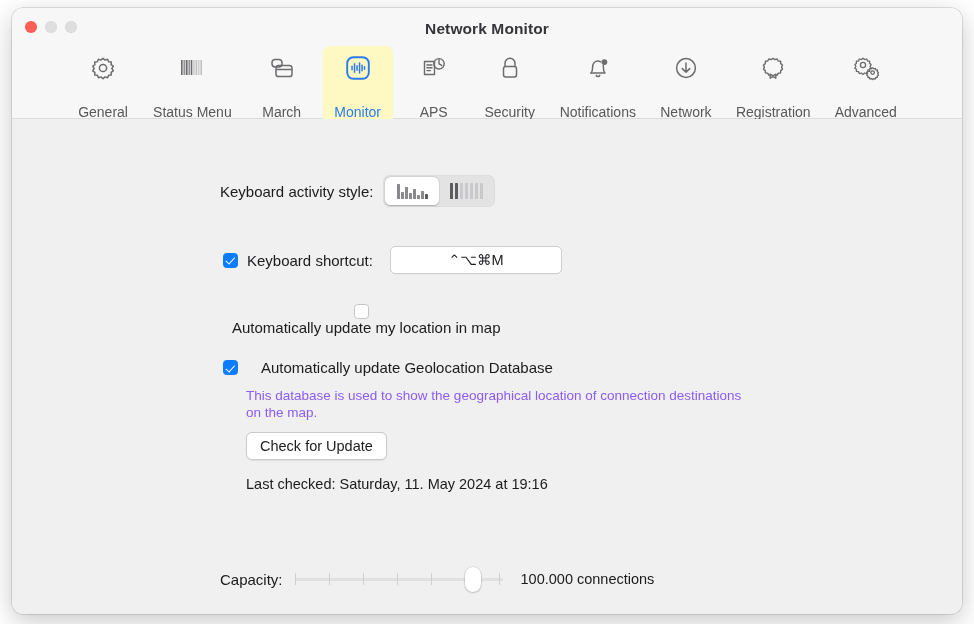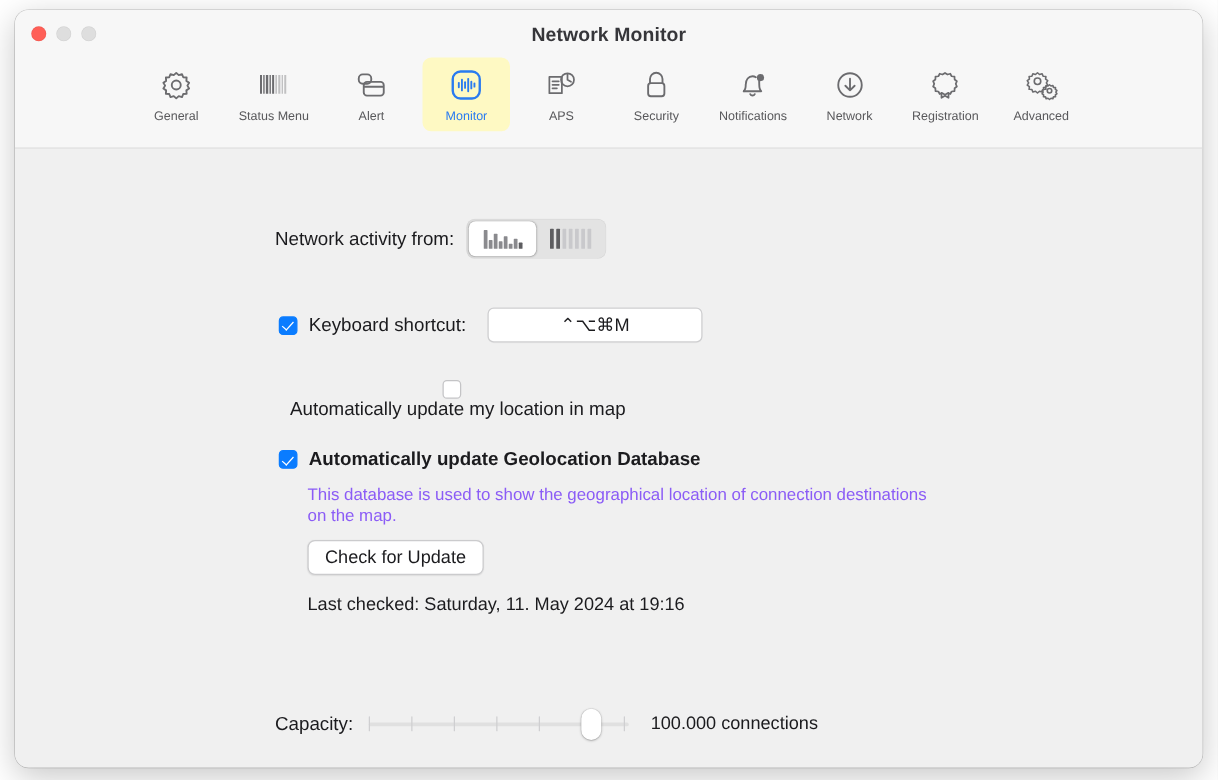--- a/index.html
+++ b/index.html
@@ -88,22 +88,22 @@
   .tab.selected { background: #fef9c3; }
   .tab .glyph {
     height: 30px;
     display: flex;
     align-items: center;
     justify-content: center;
     color: #6c6c6f;
   }
   .tab.selected .glyph { color: #2a7bf0; }
   .tab .tab-label {
-    margin-top: 5px;
-    font-size: 10px;
+    margin-top: 21px;
+    font-size: 14px;
     color: #58585b;
     white-space: nowrap;
     text-align: right;
   }
   .tab.selected .tab-label { color: #2a7bf0; }
 
   
   .content {
     position: relative;
     height: 495px;
@@ -298,21 +298,21 @@
       </div>
 
       <div class="tab">
         <span class="glyph">
           <svg width="28" height="24" viewBox="0 0 28 24" fill="none" stroke="currentColor" stroke-width="1.5">
             <rect x="4" y="3.5" width="10" height="7.5" rx="3.2"></rect>
             <rect x="8" y="9.5" width="16" height="11" rx="2.6"></rect>
             <path d="M8 13.4 H24"></path>
           </svg>
         </span>
-        <span class="tab-label">Alert</span>
+        <span class="tab-label">March</span>
       </div>
 
       <div class="tab selected">
         <span class="glyph">
           <svg width="28" height="28" viewBox="0 0 28 28" fill="none">
             <rect x="3.2" y="3.2" width="21.6" height="21.6" rx="6.2" stroke="currentColor" stroke-width="1.9"></rect>
             <g fill="currentColor">
               <rect x="7.3" y="11.5" width="1.5" height="5" rx="0.7"></rect>
               <rect x="9.8" y="9" width="1.5" height="10" rx="0.7"></rect>
               <rect x="12.3" y="11" width="1.5" height="6" rx="0.7"></rect>
@@ -391,21 +391,21 @@
         </span>
         <span class="tab-label">Advanced</span>
       </div>
 
     </div>
   </div>
 
   <div class="content">
 
     <div class="row" style="left:208px; top:56px;">
-      <span class="lbl">Network activity from:</span>
+      <span class="lbl">Keyboard activity style:</span>
       <div class="segmented" style="margin-left:10px;">
         <div class="seg active">
           <span class="bars">
             <i style="height:15px"></i>
               <i style="height:7px"></i>
               <i style="height:12px"></i>
               <i style="height:6px"></i>
               <i style="height:10px"></i>
               <i style="height:4px"></i>
               <i style="height:8px"></i>
@@ -432,21 +432,21 @@
       <div class="shortcut-field" style="margin-left:17px;">⌃⌥⌘M</div>
     </div>
 
     <div class="row" style="left:211px; top:185px;flex-direction:column;">
       <div class="cb off"></div>
       <span class="lbl" style="margin-left:9px;">Automatically update my location in map</span>
     </div>
 
     <div class="row" style="left:211px; top:240px;">
       <div class="cb on"></div>
-      <span class="lbl" style="margin-left:9px;font-weight:bold;">Automatically update Geolocation Database</span>
+      <span class="lbl" style="margin-left:23px;">Automatically update Geolocation Database</span>
     </div>
 
     <div class="sub-lbl" style="position:absolute; left:234px; top:268px; width:510px;">This database is used to show the geographical location of connection destinations on the map.</div>
 
     <div style="position:absolute; left:234px; top:313px;">
       <div class="push-btn">Check for Update</div>
     </div>
 
     <div class="lbl" style="position:absolute; left:234px; top:357px; font-size:14.5px;">Last checked: Saturday, 11. May 2024 at 19:16</div>
 

